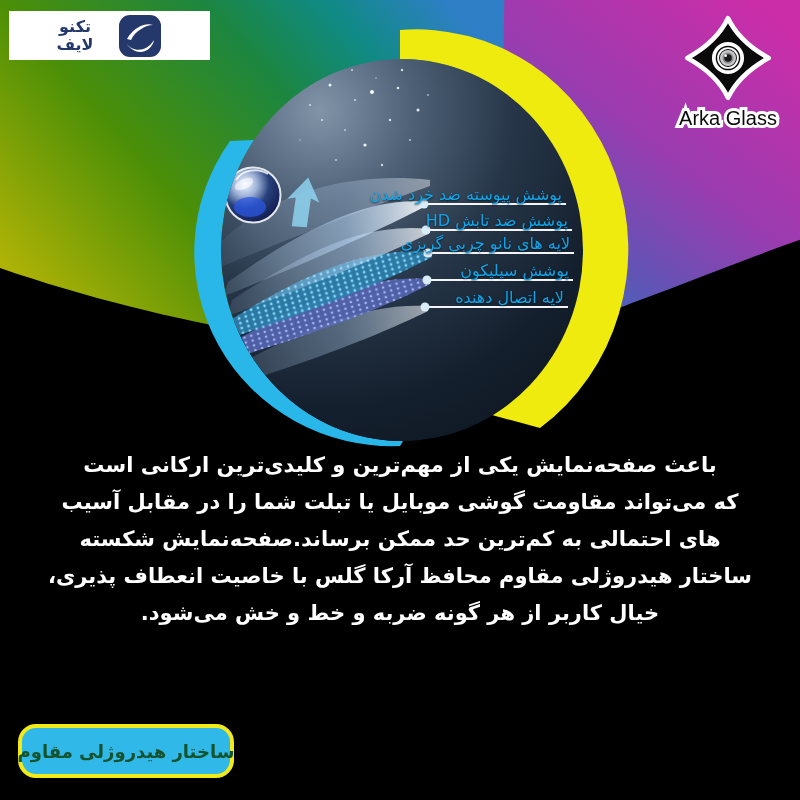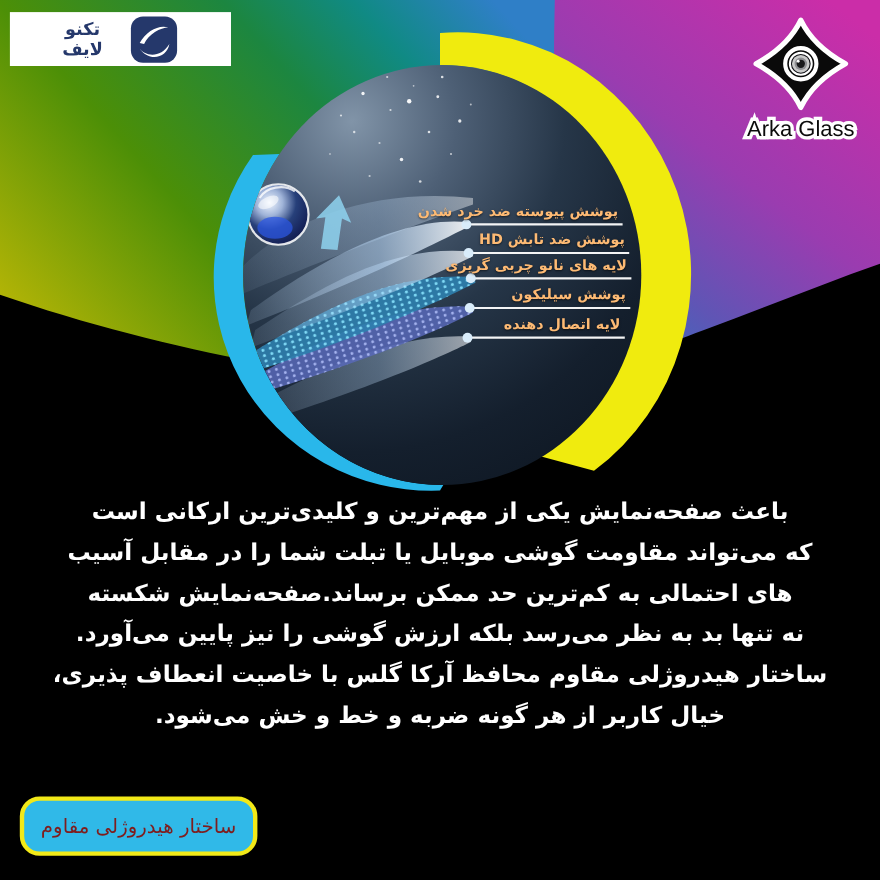--- a/index.html
+++ b/index.html
@@ -16,33 +16,33 @@
 
   
   .arka-logo{position:absolute;left:668px;top:10px;width:120px;display:flex;
              flex-direction:column;align-items:center;}
   .arka-name-wrap{position:relative;margin-top:1px;font-family:"Liberation Sans","DejaVu Sans",sans-serif;
                   font-weight:normal;font-size:20px;letter-spacing:0px;color:#0b0b0b;height:24px;}
   .arka-stroke{position:absolute;left:0;top:0;-webkit-text-stroke:6px #fff;white-space:nowrap;}
   .arka-fill{position:relative;white-space:nowrap;}
 
   
-  .layer-label{position:absolute;direction:rtl;white-space:nowrap;color:#fdba74;
-               font-size:13px;font-weight:bold;text-shadow:0 1px 2px rgba(0,0,0,.6);}
+  .layer-label{position:absolute;direction:rtl;white-space:nowrap;color:#0ea5e9;
+               font-size:16px;font-weight:normal;text-shadow:0 1px 2px rgba(0,0,0,.6);}
 
   
   .para{position:absolute;left:0;top:447px;width:800px;}
   .para-line{width:800px;text-align:center;direction:rtl;white-space:nowrap;
              color:#fff;font-size:21px;font-weight:bold;line-height:37px;}
 
   
   .cta{position:absolute;left:18px;top:724px;width:216px;height:54px;box-sizing:border-box;
        background:#30b9e8;border:4px solid #f2e918;border-radius:18px;
        display:flex;align-items:center;justify-content:center;cursor:pointer;}
-  .cta-label{direction:rtl;color:#7f1d1d;font-size:18px;font-weight:normal;white-space:nowrap;}
+  .cta-label{direction:rtl;color:#14532d;font-size:18px;font-weight:bold;white-space:nowrap;}
 </style>
 </head>
 <body>
 
 <svg class="hero-svg" width="800" height="460" viewBox="0 0 800 460">
   <defs>
     <linearGradient id="leftBlobGrad" gradientUnits="userSpaceOnUse" x1="40" y1="330" x2="430" y2="-20">
       <stop offset="0" stop-color="#b8b606"></stop>
       <stop offset="0.36" stop-color="#4c8f07"></stop>
       <stop offset="0.65" stop-color="#1c8640"></stop>
@@ -193,20 +193,19 @@
   <div class="arka-name-wrap">
     <span class="arka-stroke">Arka Glass</span>
     <span class="arka-fill">Arka Glass</span>
   </div>
 </div>
 
 <div class="para">
   <div class="para-line">باعث صفحه‌نمایش یکی از مهم‌ترین و کلیدی‌ترین ارکانی است</div>
   <div class="para-line">که می‌تواند مقاومت گوشی موبایل یا تبلت شما را در مقابل آسیب</div>
   <div class="para-line">های احتمالی به کم‌ترین حد ممکن برساند.صفحه‌نمایش شکسته</div>
-  <div class="para-line">نه تنها بد به نظر می‌رسد بلکه ارزش گوشی را نیز پایین می‌آورد.</div>
   <div class="para-line">ساختار هیدروژلی مقاوم محافظ آرکا گلس با خاصیت انعطاف پذیری،</div>
   <div class="para-line">خیال کاربر از هر گونه ضربه و خط و خش می‌شود.</div>
 </div>
 
 <div class="cta">
   <span class="cta-label">ساختار هیدروژلی مقاوم</span>
 </div>
 
 </body></html>

